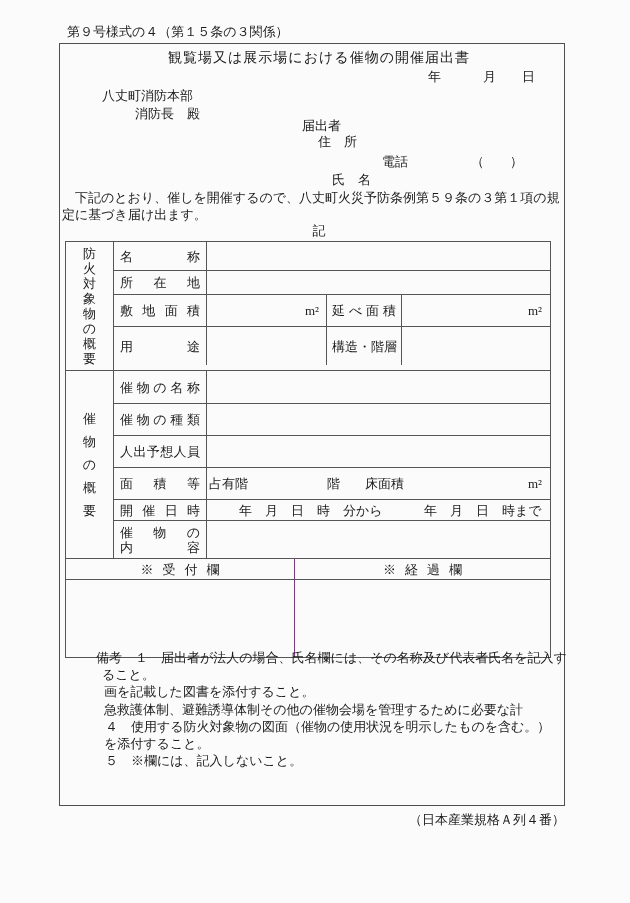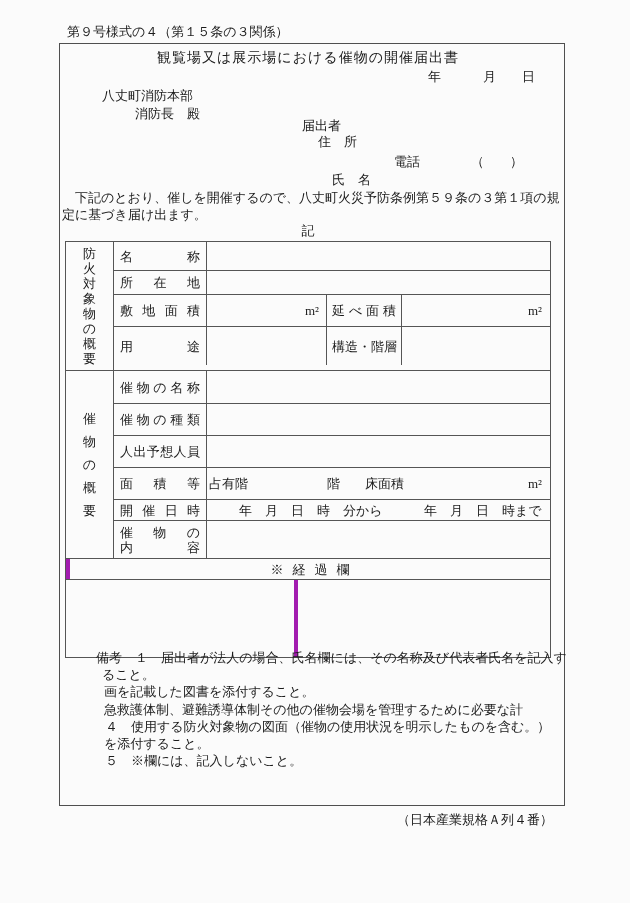--- a/index.html
+++ b/index.html
@@ -7,21 +7,21 @@
     width:630px;height:903px;position:relative;
     background:#fbfbfb;color:#1b1b1b;
     font-family:"Liberation Serif","DejaVu Serif",serif;
     font-size:13px;line-height:15px;
   }
   .abs{position:absolute;white-space:pre;}
   .page-box{
     position:absolute;left:59px;top:43px;width:506px;height:763px;
     border:1px solid #4f4f4f;box-sizing:border-box;
   }
-  .center-line{position:absolute;left:55px;width:506px;text-align:center;white-space:pre;}
+  .center-line{position:absolute;left:66px;width:506px;text-align:center;white-space:pre;}
   .title{font-size:14px;letter-spacing:1px;}
   
   .maintable{
     position:absolute;left:65px;top:241px;width:486px;
     border:1px solid #555;box-sizing:border-box;background:transparent;
   }
   .sec{display:flex;}
   .sec + .sec{border-top:1px solid #555;}
   .vhead{
     width:48px;flex:none;border-right:1px solid #555;box-sizing:border-box;
@@ -42,45 +42,45 @@
   .valsmall{width:120px;flex:none;box-sizing:border-box;border-left:1px solid #555;
        position:relative;display:flex;align-items:center;justify-content:flex-end;padding-right:7px;}
   .lbl2{width:75px;flex:none;box-sizing:border-box;border-left:1px solid #555;padding:0 5px;
        display:flex;flex-direction:column;justify-content:center;}
   .unit-right{display:flex;align-items:center;justify-content:flex-end;padding-right:8px;}
   .h28{height:28px}.h23{height:23px}.h31{height:31px}.h38{height:38px}
   .h32{height:32px}.h20{height:20px}.h37{height:37px}.h77{height:77px}
   .floatspan{position:absolute;white-space:pre;}
   
   .rcell-l{width:228px;flex:none;box-sizing:border-box;display:flex;align-items:center;justify-content:center;}
-  .rcell-r{flex:1;min-width:0;border-left:4px solid #a21caf;display:flex;align-items:center;justify-content:center;}
+  .rcell-r{flex:1;min-width:0;border-left:1px solid #a21caf;display:flex;align-items:center;justify-content:center;}
   .spread4{letter-spacing:9px;text-indent:9px;}
   
   .notes{position:absolute;left:0;top:649px;width:630px;padding-left:12px;}
   .nline{height:17.2px;line-height:17.2px;white-space:pre;}
   .ml84{margin-left:84px}.ml90{margin-left:90px}.ml92{margin-left:92px}.ml93{margin-left:93px}
-  .jis{position:absolute;right:77px;top:812px;white-space:pre;}
+  .jis{position:absolute;right:65px;top:812px;white-space:pre;}
 </style>
 </head>
 <body>
 
 <div class="abs" style="left:67px;top:24px;">第９号様式の４（第１５条の３関係）</div>
 
 <div class="page-box"></div>
 
 <div class="center-line title" style="top:50px;">観覧場又は展示場における催物の開催届出書</div>
 
 <div class="abs" style="left:428px;top:69px;"><span>年</span><span style="margin-left:42px;">月</span><span style="margin-left:26px;">日</span></div>
 
 <div class="abs" style="left:102px;top:88px;">八丈町消防本部</div>
 <div class="abs" style="left:135px;top:106px;">消防長　殿</div>
 
 <div class="abs" style="left:302px;top:118px;">届出者</div>
 <div class="abs" style="left:318px;top:134px;">住　所</div>
-<div class="abs" style="left:394px;top:154px;">電話</div>
+<div class="abs" style="left:382px;top:154px;">電話</div>
 <div class="abs" style="left:471px;top:154px;">（　　）</div>
 <div class="abs" style="left:332px;top:172px;">氏　名</div>
 
 <div class="abs" style="left:62px;top:190px;">　下記のとおり、催しを開催するので、八丈町火災予防条例第５９条の３第１項の規</div>
 <div class="abs" style="left:62px;top:207px;">定に基づき届け出ます。</div>
 
 <div class="center-line" style="top:223px;">記</div>
 
 <div class="maintable">
 
@@ -249,20 +249,23 @@
             </div>
         </div>
         <div class="val"></div>
       </div>
     </div>
   </div>
 
   <div class="sec">
     <div class="secrows">
       <div class="row h20">
+        <div class="rcell-l">
+            <span class="spread4">※受付欄</span>
+          </div>
         <div class="rcell-r">
             <span class="spread4">※経過欄</span>
           </div>
       </div>
       <div class="row h77">
         <div class="rcell-l"></div>
         <div class="rcell-r"></div>
       </div>
     </div>
   </div>

